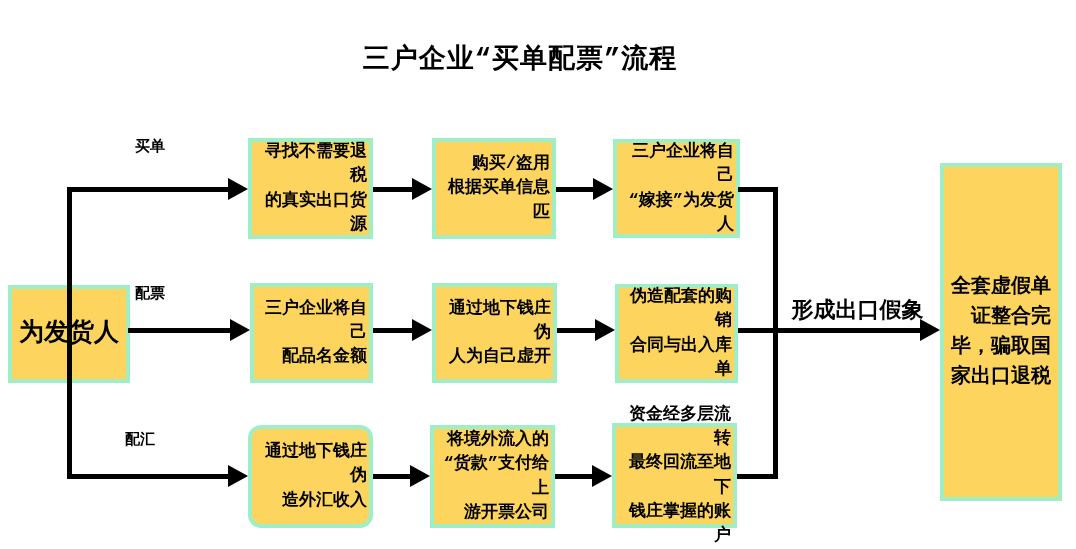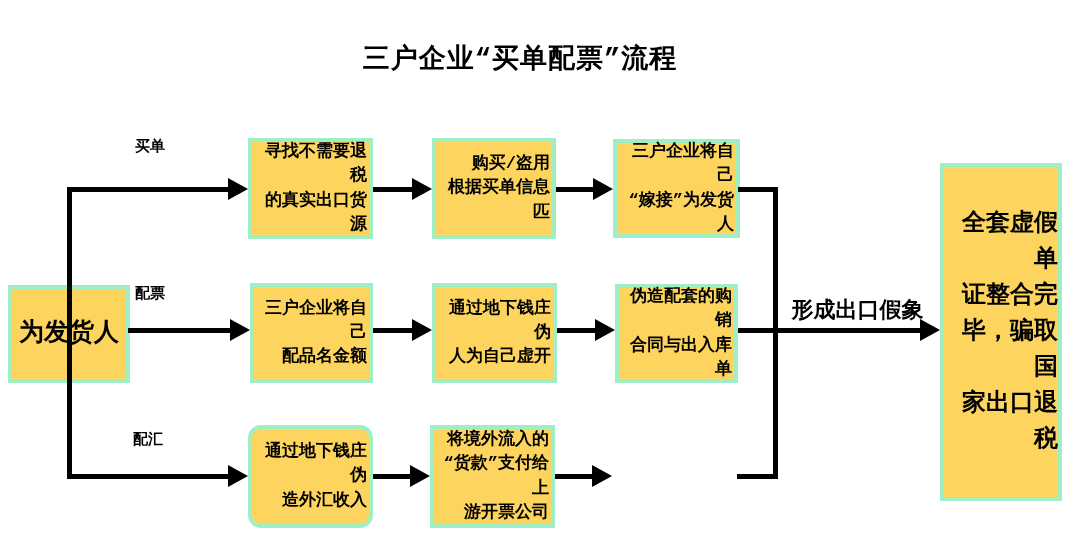--- a/index.html
+++ b/index.html
@@ -30,21 +30,21 @@
     background:var(--box-fill);
     border:4px solid var(--box-border);
     display:flex;align-items:center;justify-content:center;
     text-align:right;
     font-weight:bold;
     white-space:pre-line;
     line-height:1.42;
   }
   .step{font-size:17px;padding:1px 2px;}
   .source{font-size:25px;}
-  .final{font-size:24px;line-height:1.5;}
+  .final{font-size:20px;line-height:1.5;}
   .hline{position:absolute;height:5px;background:var(--line);}
   .vline{position:absolute;width:5px;background:var(--line);}
   .ah{
     position:absolute;width:0;height:0;
     border-top:11px solid transparent;
     border-bottom:11px solid transparent;
     border-left:20px solid var(--line);
   }
   .branch-label{
     position:absolute;
@@ -61,41 +61,44 @@
 <body>
 
 <div class="canvas">
 
   <div class="title">三户企业“买单配票”流程</div>
 
   <div class="box source" style="left:8px;top:285px;width:122px;height:98px;">为发货人</div>
 
   <div class="branch-label" style="left:135px;top:137px;">买单</div>
   <div class="branch-label" style="left:135px;top:284px;">配票</div>
-  <div class="branch-label" style="left:133px;top:430px;">配汇</div>
+  <div class="branch-label" style="left:125px;top:430px;">配汇</div>
 
   <div class="box step" style="left:248px;top:138px;width:125px;height:101px;">寻找不需要退税
 的真实出口货源</div>
   <div class="box step" style="left:432px;top:138px;width:124px;height:101px;">购买/盗用
 根据买单信息匹</div>
   <div class="box step" style="left:613px;top:139px;width:127px;height:99px;">三户企业将自己
 “嫁接”为发货人</div>
 
   <div class="box step" style="left:250px;top:283px;width:123px;height:100px;">三户企业将自己
 配品名金额</div>
   <div class="box step" style="left:432px;top:283px;width:125px;height:100px;">通过地下钱庄伪
 人为自己虚开</div>
   <div class="box step" style="left:615px;top:284px;width:123px;height:99px;">伪造配套的购销
 合同与出入库单</div>
 
   <div class="box step" style="left:248px;top:425px;width:125px;height:103px;border-radius:13px;">通过地下钱庄伪
 造外汇收入</div>
   <div class="box step" style="left:430px;top:425px;width:125px;height:103px;">将境外流入的
 “货款”支付给上
 游开票公司</div>
+  <div class="box step" style="left:612px;top:423px;width:125px;height:105px;">资金经多层流转
+最终回流至地下
+钱庄掌握的账户</div>
 
   <div class="box final" style="left:940px;top:163px;width:122px;height:338px;">全套虚假单
 证整合完
 毕，骗取国
 家出口退税</div>
 
   <div class="conv-label" style="left:775px;top:295px;">形成出口假象</div>
 
   <div class="vline" style="left:67px;top:187px;height:292px;"></div>
   <div class="hline" style="left:67px;top:187px;width:161px;"></div>

